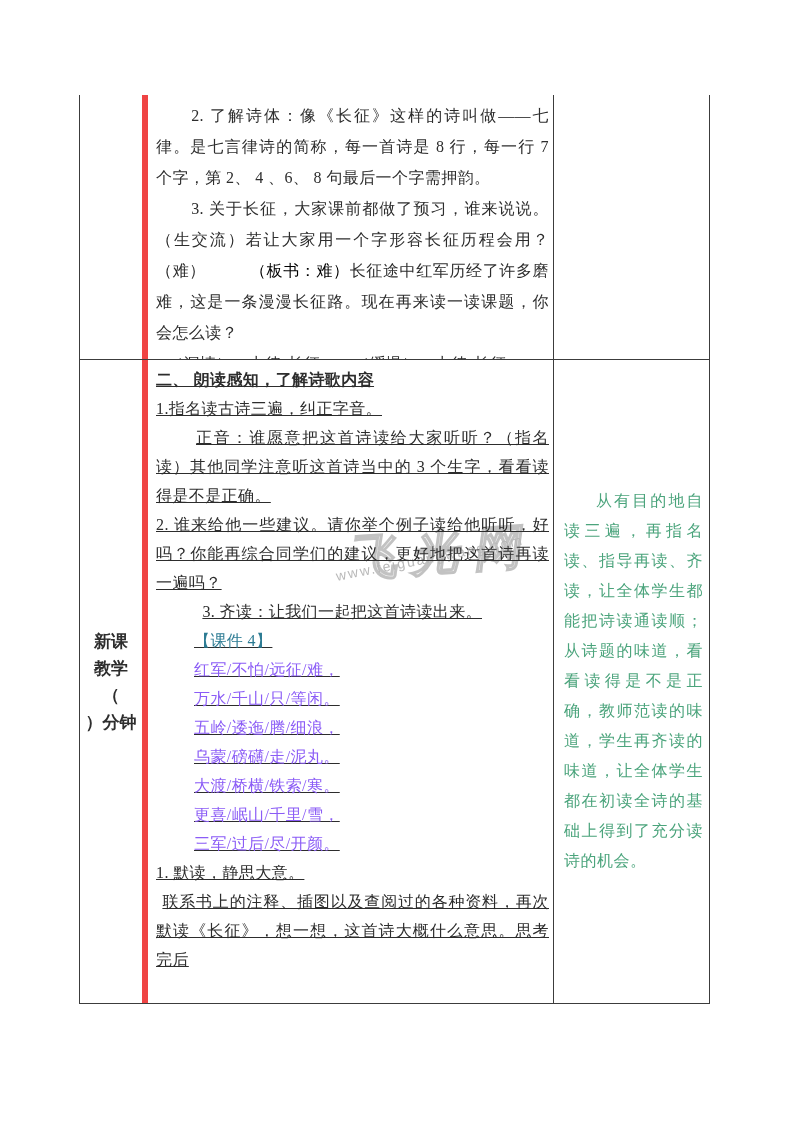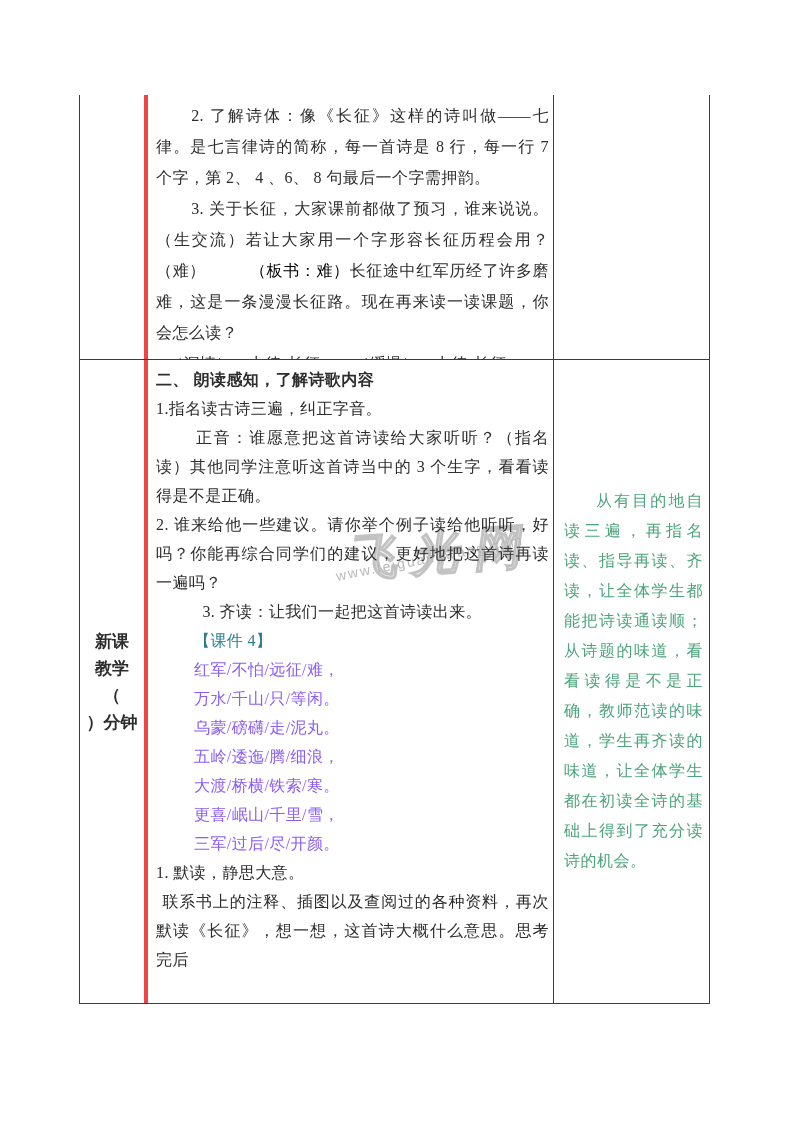--- a/index.html
+++ b/index.html
@@ -17,28 +17,28 @@
     border-left:1px solid #3c3c3c;
     border-right:1px solid #3c3c3c;
     border-bottom:1px solid #3c3c3c;
     background:transparent;
     z-index:2;
   }
   .t-row { display:flex; width:100%; }
   .t-row.row1 { height:265px; border-bottom:1px solid #3c3c3c; }
   .t-row.row2 { height:643px; }
   .cell { height:100%; overflow:hidden; }
-  .col-phase { width:68px; border-right:4px solid #ef4444; }
+  .col-phase { width:68px; border-right:6px solid #ef4444; }
   .col-main  { width:406px; border-right:1px solid #3c3c3c; }
   .col-note  { flex:1; }
 
   
   .main-pad { padding:5px 4px 0 8px; }
   .row1 .main-pad { font-size:16px; line-height:31px; letter-spacing:0.4px; }
-  .row2 .main-pad { font-size:16px; line-height:29px; letter-spacing:0.4px; }
+  .row2 .main-pad { font-size:16px; line-height:29px; letter-spacing:0.4px;text-decoration:underline; }
 
   .para { text-align:justify; }
   .indent2  { text-indent:2.2em; }
   .indent25 { text-indent:2.5em; }
   .indent3  { text-indent:2.9em; }
   .indent05 { text-indent:0.4em; }
   .indent075{ text-indent:0.7em; }
   .heading  { font-weight:bold; font-family:"Liberation Sans","DejaVu Sans",sans-serif; }
 
   .run.red { color:#000000;margin-left:44px; }
@@ -114,22 +114,22 @@
       <div class="main-pad">
         <p class="para heading">二、 朗读感知，了解诗歌内容</p>
         <p class="para">1.指名读古诗三遍，纠正字音。</p>
         <p class="para indent25">正音：谁愿意把这首诗读给大家听听？（指名读）其他同学注意听这首诗当中的 3 个生字，看看读得是不是正确。</p>
         <p class="para">2. 谁来给他一些建议。请你举个例子读给他听听，好吗？你能再综合同学们的建议，更好地把这首诗再读一遍吗？</p>
         <p class="para indent3">3. 齐读：让我们一起把这首诗读出来。</p>
         <p class="para courseware">【课件 4】</p>
         <div>
             <div class="para poem-line">红军/不怕/远征/难，</div>
             <div class="para poem-line">万水/千山/只/等闲。</div>
+            <div class="para poem-line">五岭/逶迤/腾/细浪，</div>
             <div class="para poem-line">乌蒙/磅礴/走/泥丸。</div>
-            <div class="para poem-line">五岭/逶迤/腾/细浪，</div>
             <div class="para poem-line">大渡/桥横/铁索/寒。</div>
             <div class="para poem-line">更喜/岷山/千里/雪，</div>
             <div class="para poem-line">三军/过后/尽/开颜。</div>
           </div>
         <p class="para">1. 默读，静思大意。</p>
         <p class="para indent05">联系书上的注释、插图以及查阅过的各种资料，再次默读《长征》，想一想，这首诗大概什么意思。思考完后</p>
       </div>
     </div>
     <div class="cell col-note note-cell">
       <p class="note-text">从有目的地自读三遍，再指名读、指导再读、齐读，让全体学生都能把诗读通读顺；从诗题的味道，看看读得是不是正确，教师范读的味道，学生再齐读的味道，让全体学生都在初读全诗的基础上得到了充分读诗的机会。</p>

